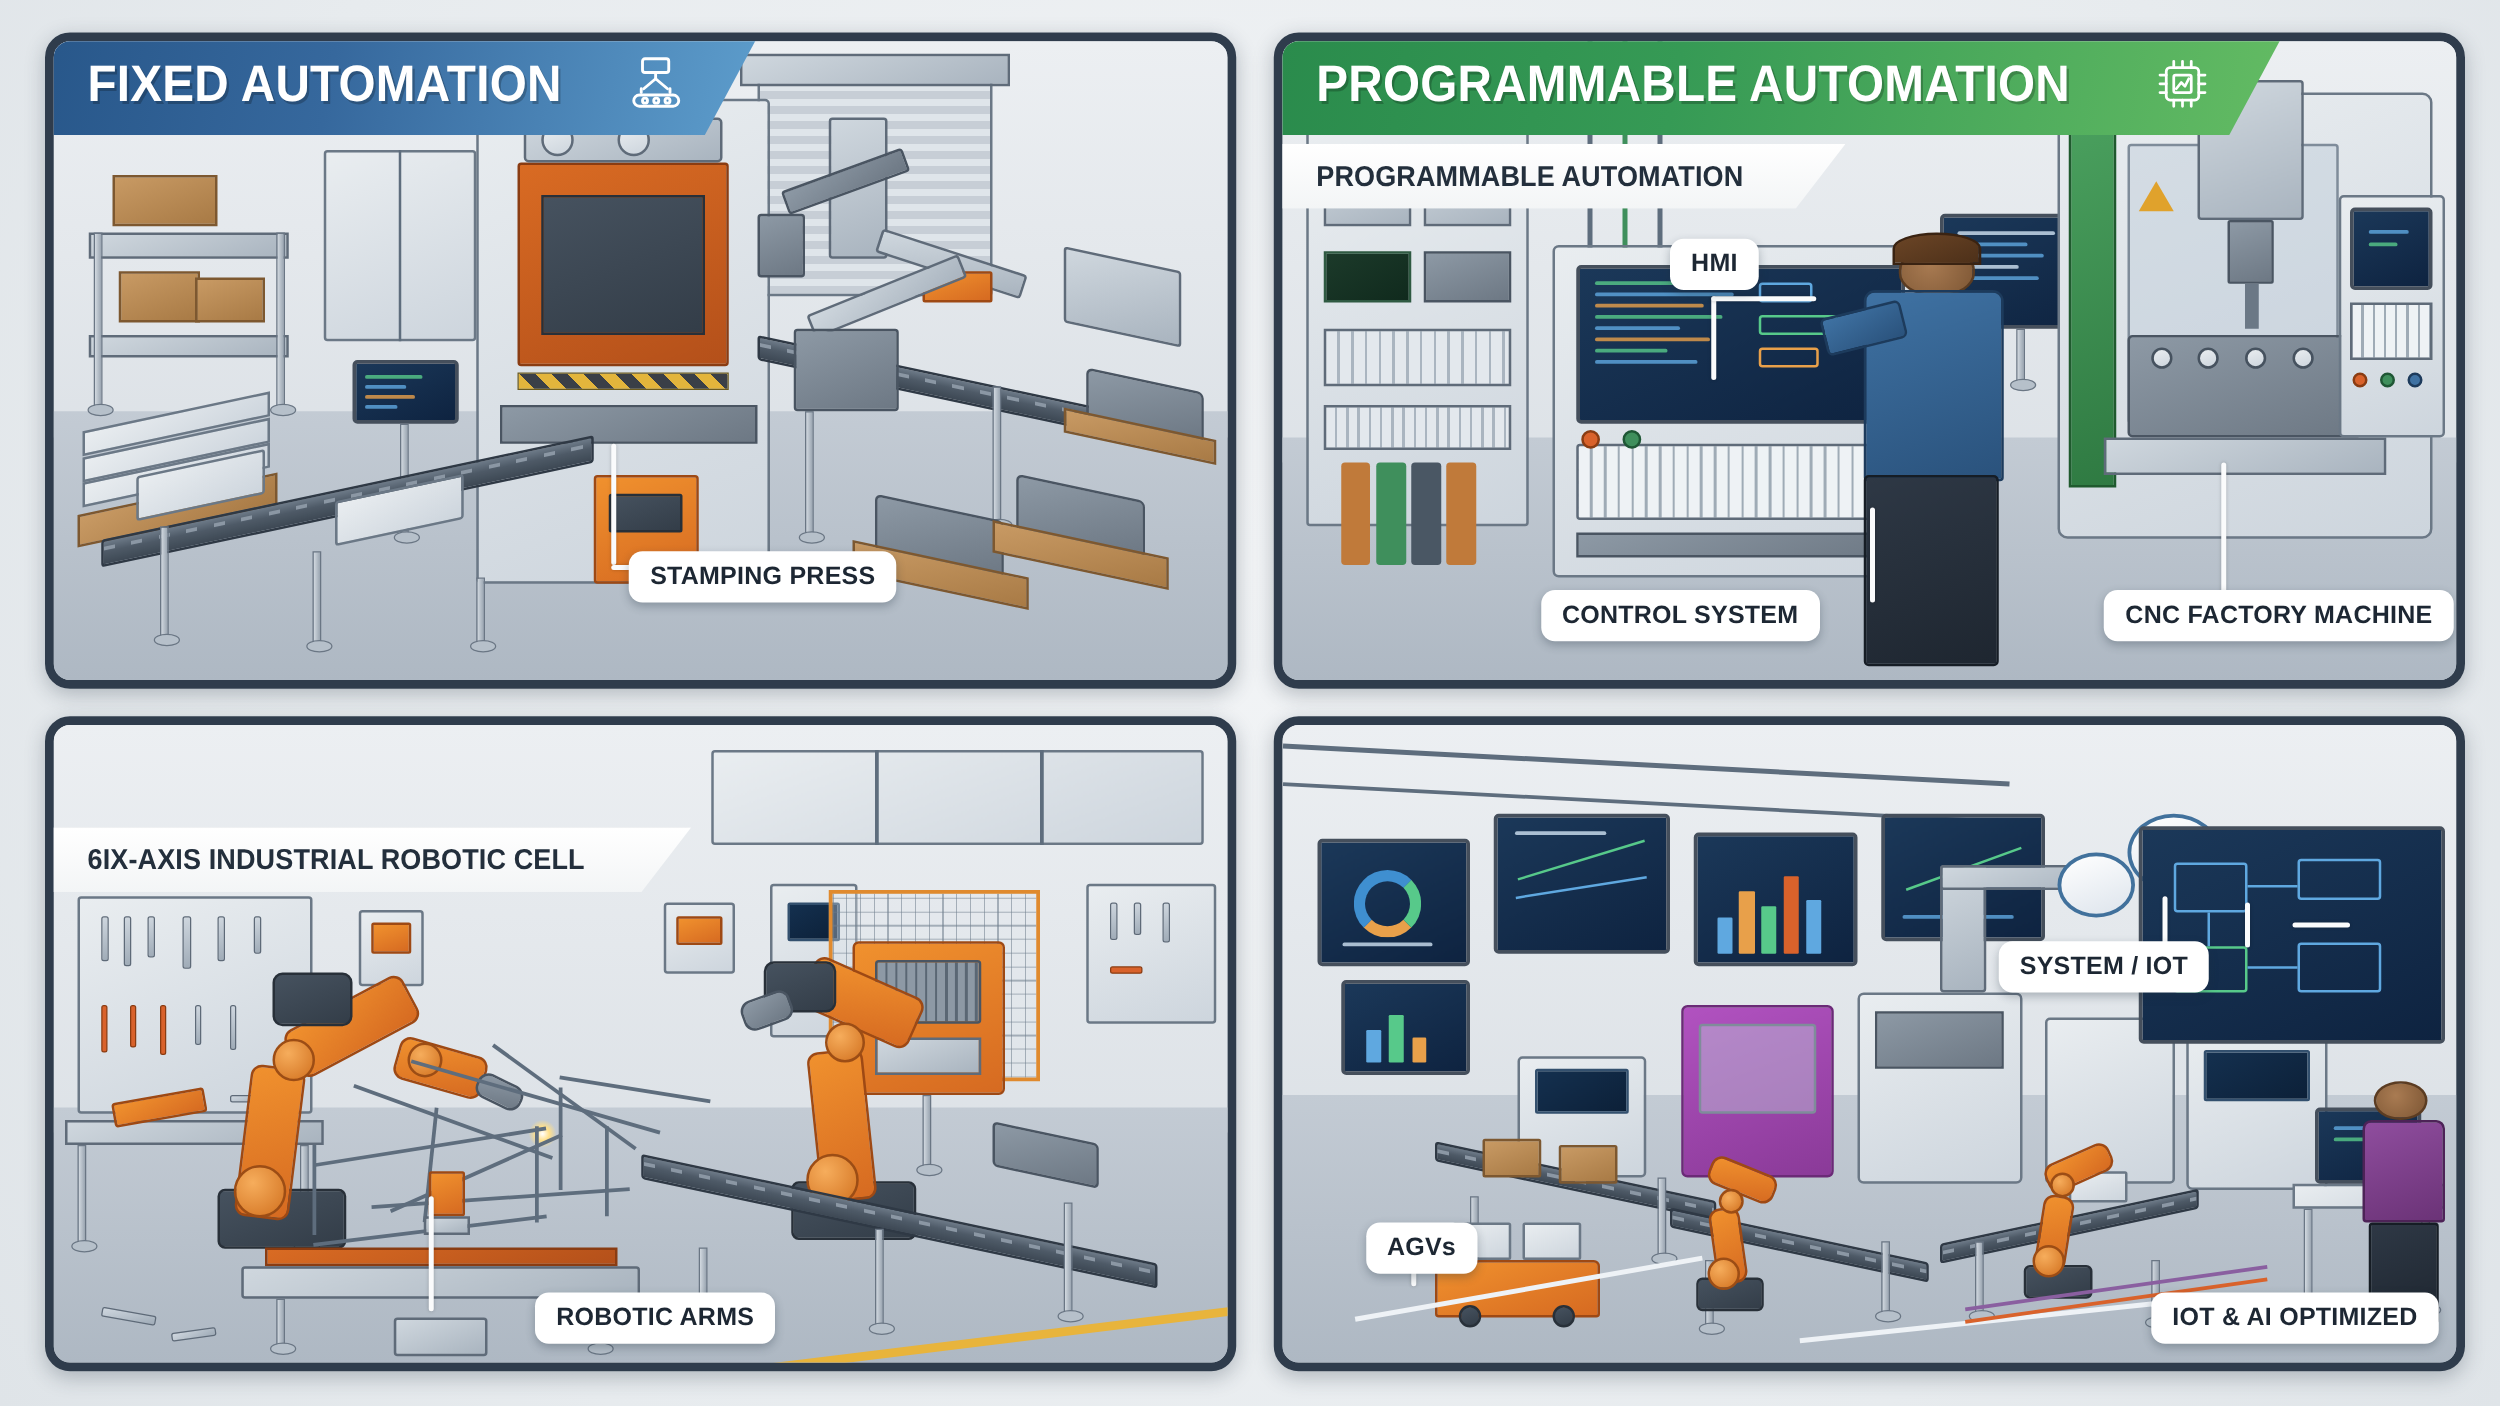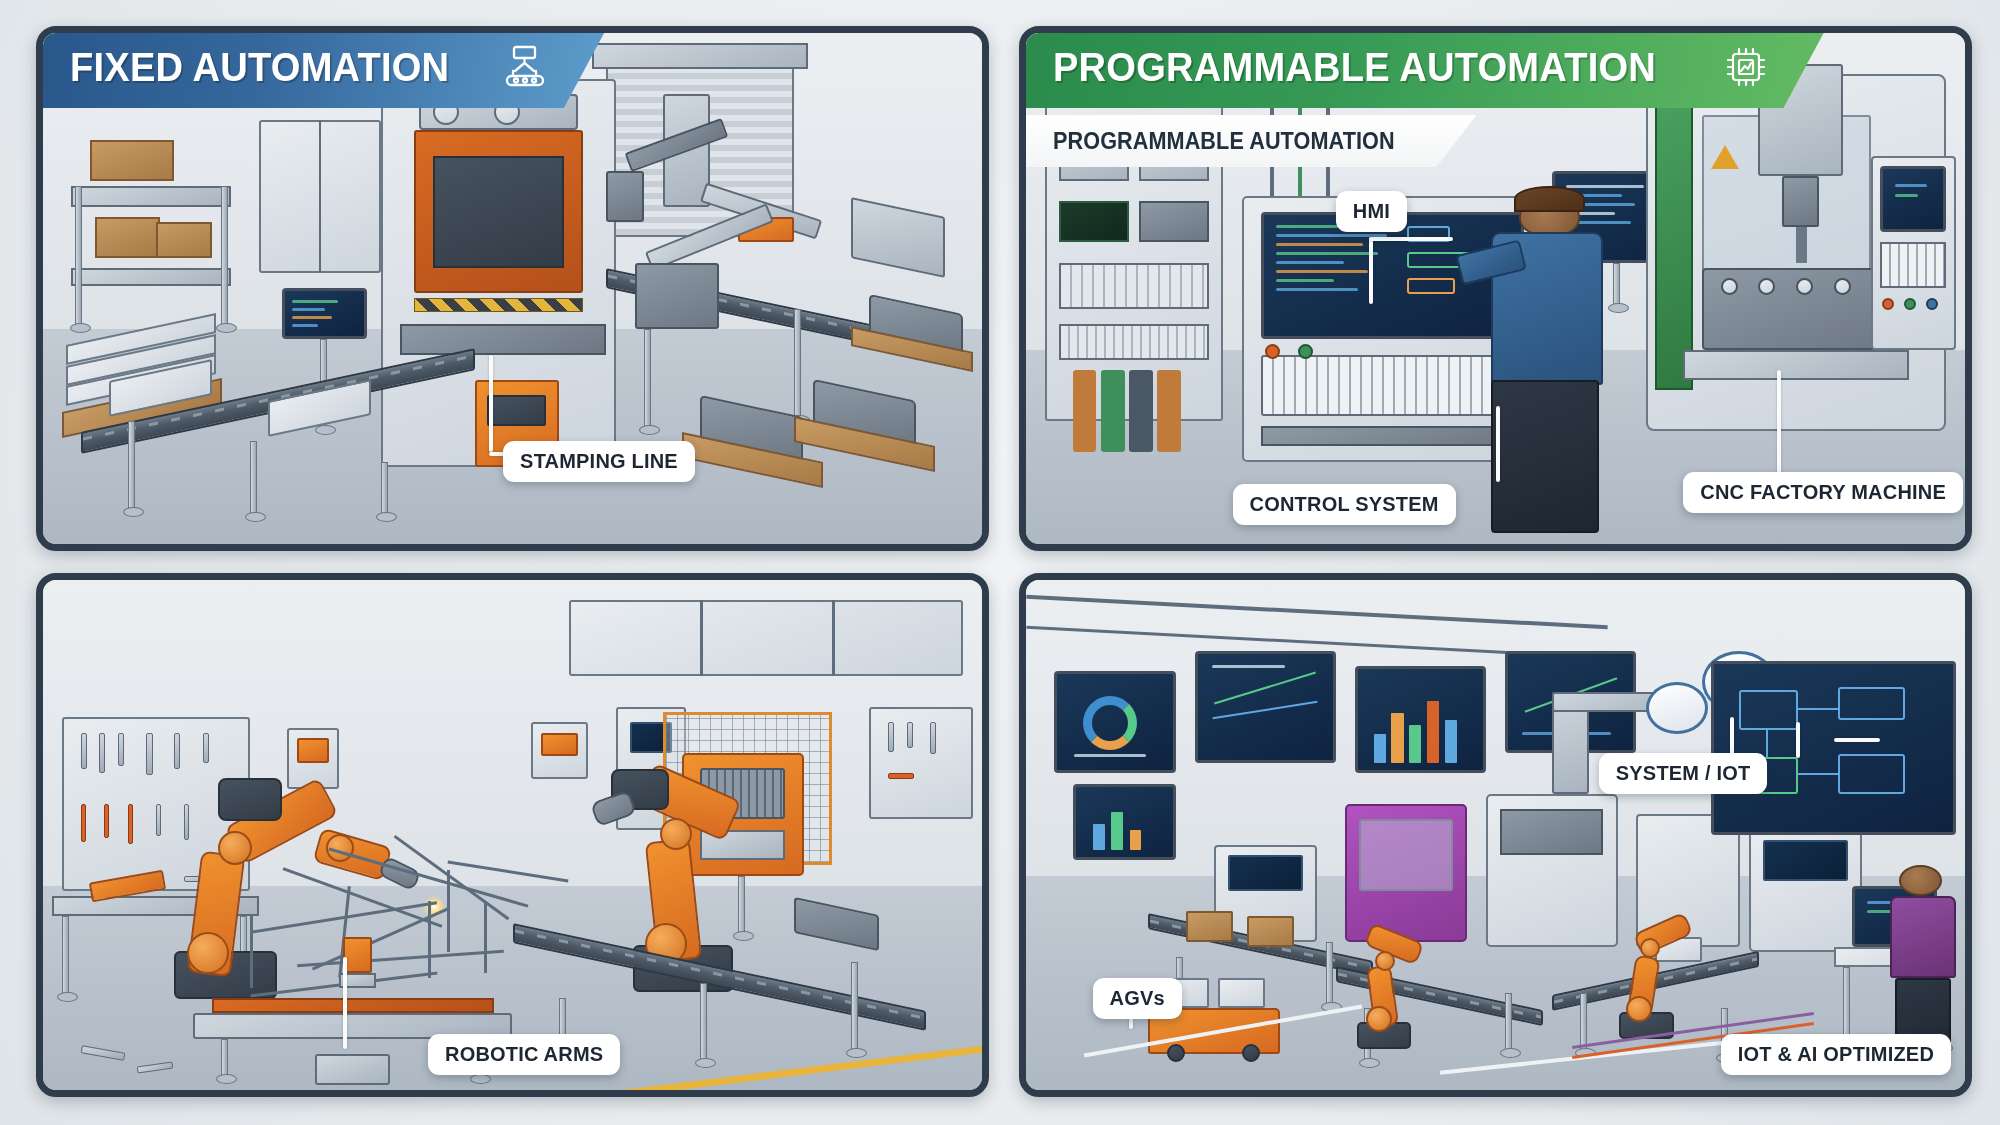--- a/index.html
+++ b/index.html
@@ -261,21 +261,21 @@
           <path d="M24.5 19 15 27M24.5 19 34 27"></path>
           <path d="M13 27v3M36 27v3"></path>
           <rect x="7" y="32" width="36" height="9" rx="4.5"></rect>
           <circle cx="16" cy="36.5" r="2"></circle>
             <circle cx="25" cy="36.5" r="2"></circle>
             <circle cx="34" cy="36.5" r="2"></circle>
         </svg>
       </div>
     </div>
 
-    <div class="callout" style="left:49%;top:80%;">STAMPING LINE</div>
+    <div class="callout" style="left:49%;top:80%;">STAMPING PRESS</div>
   </div>
 
   <div class="panel">
     <div class="scene">
       <div class="wall" style="height:66%"></div>
       <div class="floor" style="height:38%"></div>
 
       <div class="box mtl-l" style="left:2%;top:14%;width:19%;height:62%;border-radius:3px;"></div>
       <div class="box mtl-m" style="left:3.5%;top:18%;width:7.5%;height:11%;"></div>
       <div class="box mtl-m" style="left:12%;top:18%;width:7.5%;height:11%;"></div>
@@ -390,21 +390,21 @@
           <path d="M16 10V5M23 10V5M30 10V5M16 36v5M23 36v5M30 36v5"></path>
           <path d="M10 16H5M10 23H5M10 30H5M36 16h5M36 23h5M36 30h5"></path>
         </svg>
       </div>
     </div>
     <div class="subtitle">
       <span>PROGRAMMABLE AUTOMATION</span>
     </div>
 
     <div class="callout" style="left:33%;top:31%;">HMI</div>
-    <div class="callout" style="left:22%;top:86%;margin-top:12px;">CONTROL SYSTEM</div>
+    <div class="callout" style="left:22%;top:86%;">CONTROL SYSTEM</div>
     <div class="callout" style="left:70%;top:86%;">CNC FACTORY MACHINE</div>
   </div>
 
   <div class="panel">
     <div class="scene">
       <div class="wall" style="height:64%"></div>
       <div class="floor" style="height:40%"></div>
 
       <div class="box mtl-l" style="left:56%;top:4%;width:42%;height:15%;border-radius:3px;"></div>
       <div class="ln" style="left:70%;top:4%;width:3px;height:15%;"></div>
@@ -506,20 +506,23 @@
       <div class="tool" style="left:4%;top:92%;width:44px;height:8px;transform:rotate(10deg);"></div>
       <div class="tool" style="left:10%;top:95%;width:36px;height:7px;transform:rotate(-8deg);"></div>
       <div class="box org" style="left:32%;top:70%;width:3%;height:7%;border-radius:2px;"></div>
       <div class="box mtl-m" style="left:31.5%;top:77%;width:4%;height:3%;"></div>
 
       <div class="yellow-stripe" style="left:56%;top:96%;width:46%;height:7px;transform:rotate(-7deg);"></div>
 
       <div class="leader" style="left:32%;top:74%;width:4px;height:18%;"></div>
     </div>
 
+    <div class="subtitle">
+      <span>6IX-AXIS INDUSTRIAL ROBOTIC CELL</span>
+    </div>
 
     <div class="callout" style="left:41%;top:89%;">ROBOTIC ARMS</div>
   </div>
 
   <div class="panel">
     <div class="scene">
       <div class="wall" style="height:62%"></div>
       <div class="floor" style="height:42%"></div>
 
       <div class="ln" style="left:0;top:6%;width:62%;height:4px;transform:rotate(3deg);"></div>

